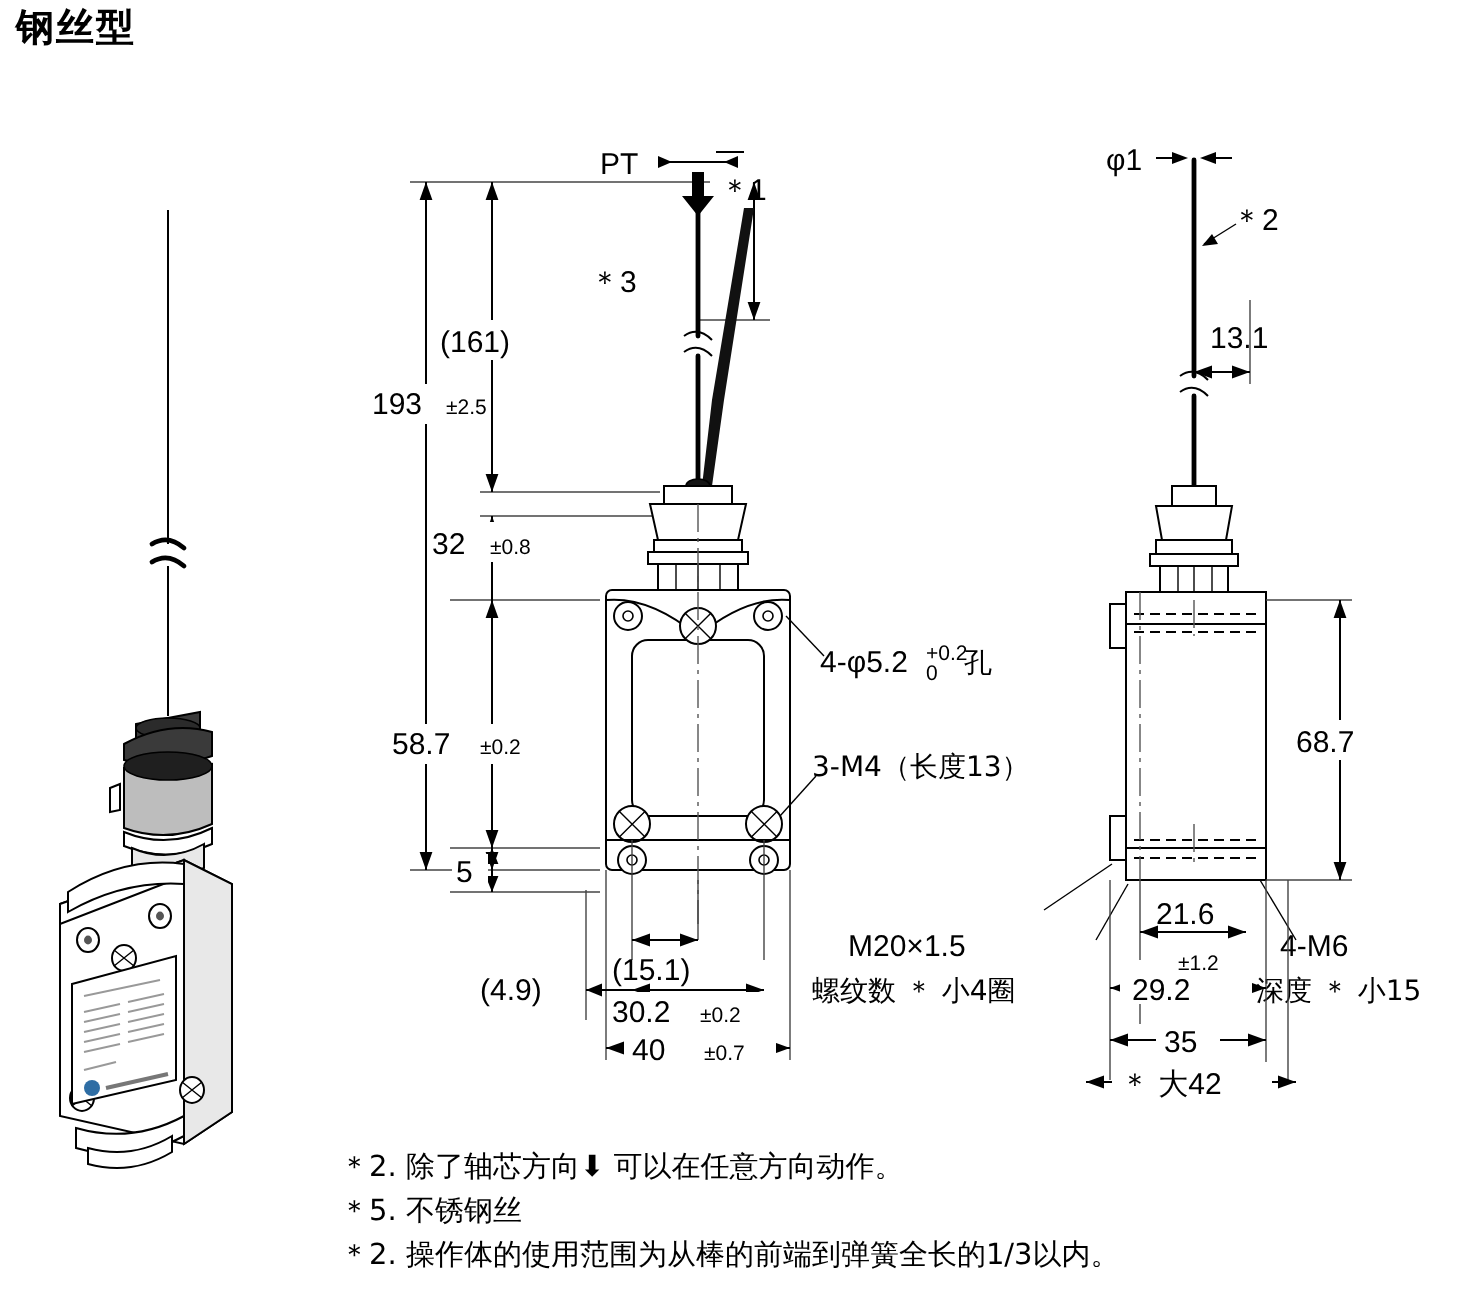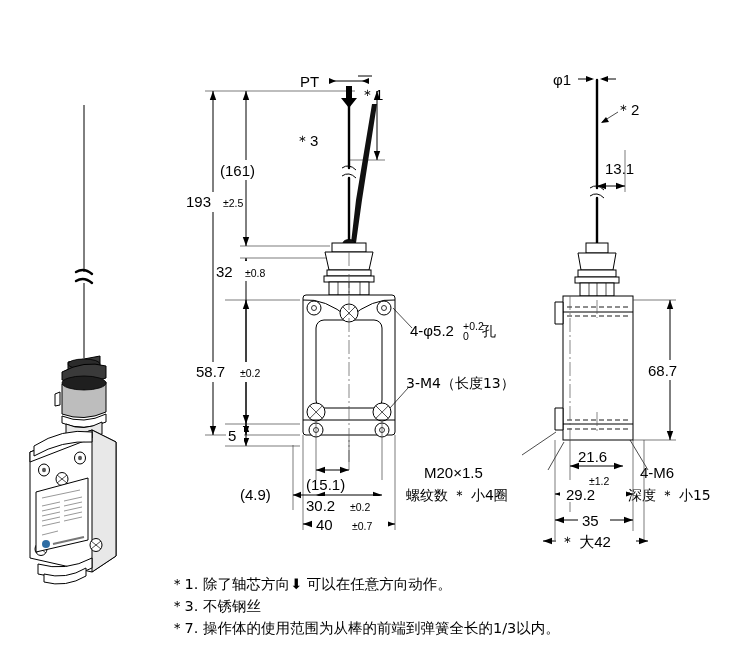--- a/index.html
+++ b/index.html
@@ -24,20 +24,21 @@
   .fillm{fill:#bdbdbd;stroke:#000;stroke-width:1;}
   .filld{fill:#3a3a3a;stroke:#000;stroke-width:1;}
   .fillk{fill:#141414;stroke:#000;stroke-width:0.8;}
   #footnotes{left:170px;top:573px;width:500px;}
   .fn{font-size:14.5px;line-height:22px;white-space:nowrap;font-family:"DejaVu Sans",sans-serif;}
 </style>
 </head>
 <body>
 
 <div class="abs" id="title-block">
+  <div id="title-line1">钢丝型</div>
 </div>
 
 <svg class="abs" style="left:0;top:0;" width="730" height="649">
 
   <g>
 
     <line class="ln" x1="84" y1="105" x2="84" y2="272"></line>
     <path class="ln-bold" d="M76,272 q8,-5 16,2"></path>
     <path class="ln-bold" d="M76,281 q8,-5 16,2"></path>
     <line class="ln" x1="84" y1="283" x2="84" y2="358"></line>
@@ -375,16 +376,16 @@
       <line class="ln" x1="543" y1="541" x2="648" y2="541"></line>
       <path d="M543,541 l9,-3.2 l0,6.4 z" fill="#000"></path>
       <path d="M648,541 l-9,-3.2 l0,6.4 z" fill="#000"></path>
       <rect x="556" y="531" width="80" height="20" fill="#fff"></rect>
       <text class="dimtxt" x="560" y="547">＊ 大42</text>
     </g>
   </g>
 </svg>
 
 <div class="abs" id="footnotes">
-  <div class="fn">＊1. 除了轴芯方向⬇ 可以在任意方向动作。</div>
-  <div class="fn">＊3. 不锈钢丝</div>
-  <div class="fn">＊7. 操作体的使用范围为从棒的前端到弹簧全长的1/3以内。</div>
+  <div class="fn">＊2. 除了轴芯方向⬇ 可以在任意方向动作。</div>
+  <div class="fn">＊5. 不锈钢丝</div>
+  <div class="fn">＊2. 操作体的使用范围为从棒的前端到弹簧全长的1/3以内。</div>
 </div>
 
 </body></html>

